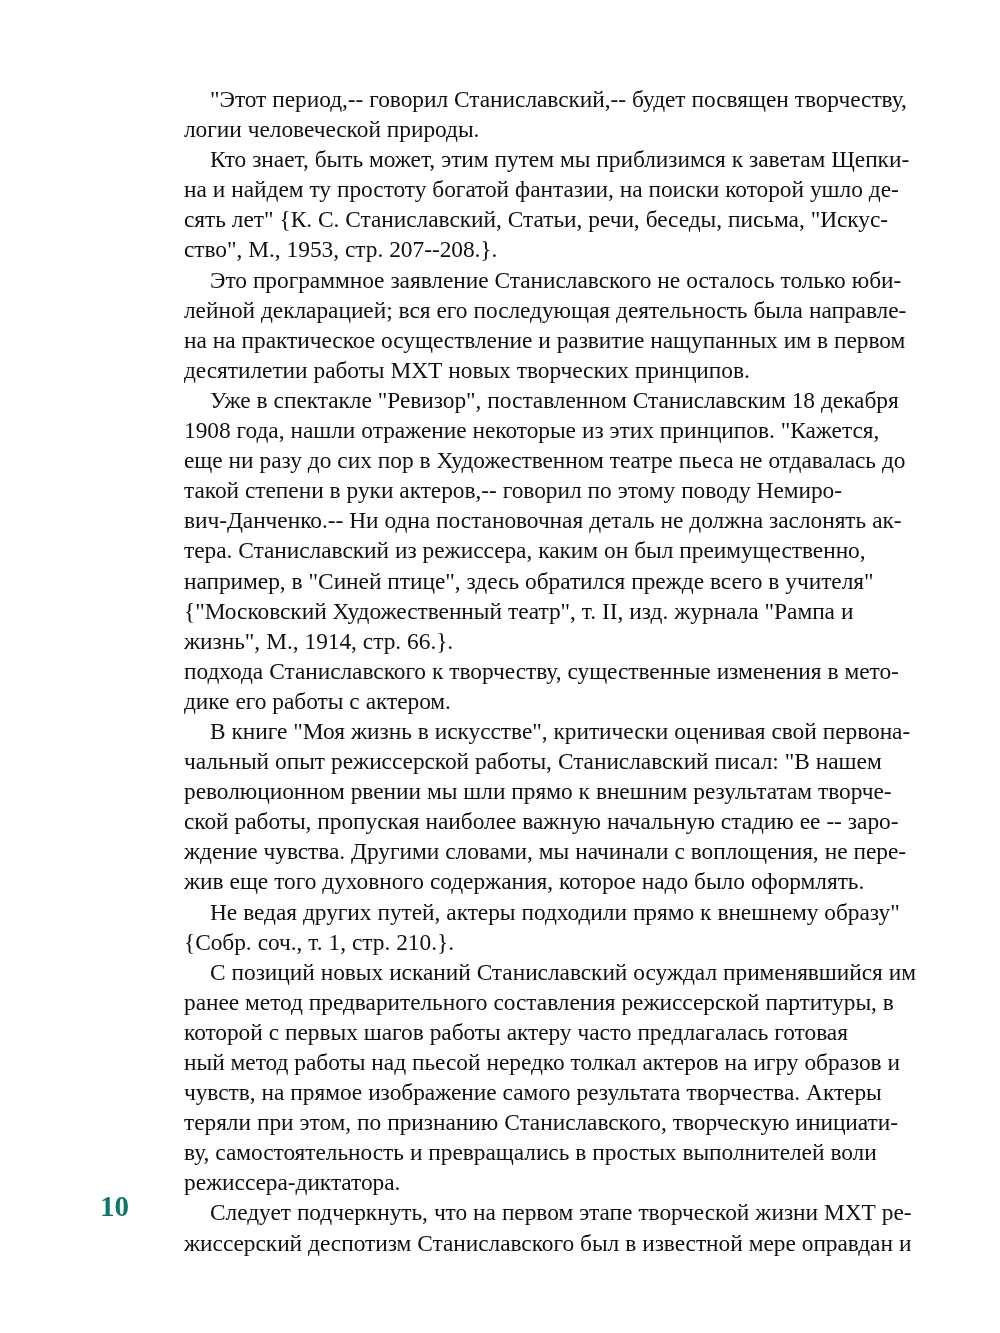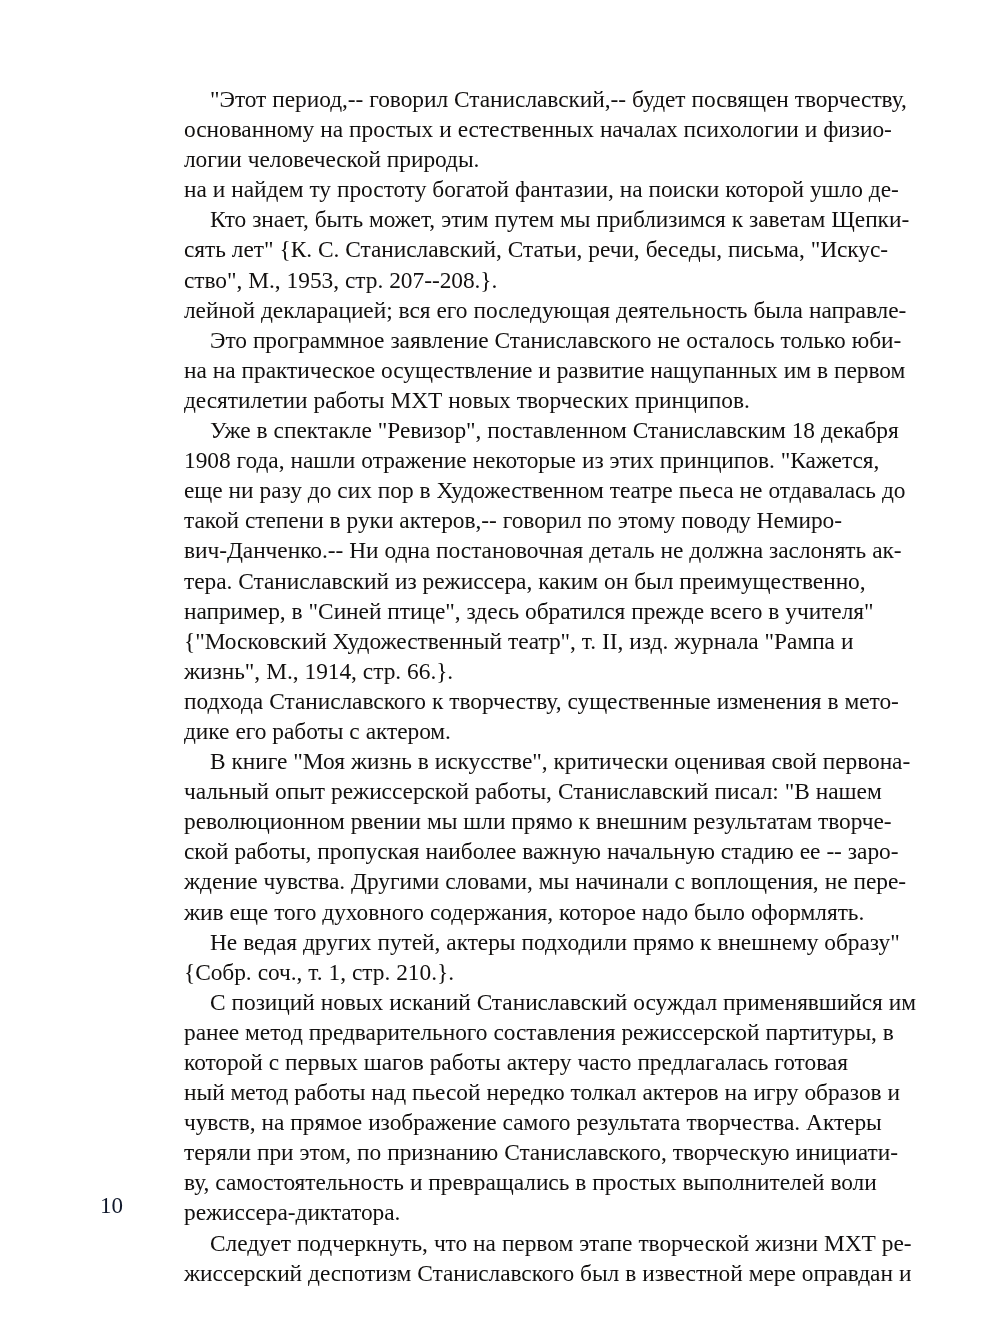--- a/index.html
+++ b/index.html
@@ -40,48 +40,48 @@
     white-space: pre;
     text-indent: 0;
   }
   .line.indent {
     text-indent: 26px;
   }
   .page-number {
     position: absolute;
     left: 100px;
     top: 1191px;
-    font-size: 23px;
+    font-size: 29px;
     line-height: 30px;
-    color: #0f172a;
+    color: #0f766e;
+    font-weight: bold;
   }
 </style>
 </head>
 <body>
 
 <div class="page">
 
   <div class="text-column">
 
     <p class="para">
       <span class="line indent">"Этот период,-- говорил Станиславский,-- будет посвящен творчеству,</span>
-      <span class="line">основанному на простых и естественных началах психологии и физио-</span>
       <span class="line">логии человеческой природы.</span>
     </p>
 
     <p class="para">
+      <span class="line indent">Кто знает, быть может, этим путем мы приблизимся к заветам Щепки-</span>
       <span class="line">на и найдем ту простоту богатой фантазии, на поиски которой ушло де-</span>
-      <span class="line indent">Кто знает, быть может, этим путем мы приблизимся к заветам Щепки-</span>
       <span class="line">сять лет" {К. С. Станиславский, Статьи, речи, беседы, письма, "Искус-</span>
       <span class="line">ство", М., 1953, стр. 207--208.}.</span>
     </p>
 
     <p class="para">
+      <span class="line indent">Это программное заявление Станиславского не осталось только юби-</span>
       <span class="line">лейной декларацией; вся его последующая деятельность была направле-</span>
-      <span class="line indent">Это программное заявление Станиславского не осталось только юби-</span>
       <span class="line">на на практическое осуществление и развитие нащупанных им в первом</span>
       <span class="line">десятилетии работы МХТ новых творческих принципов.</span>
     </p>
 
     <p class="para">
       <span class="line indent">Уже в спектакле "Ревизор", поставленном Станиславским 18 декабря</span>
       <span class="line">1908 года, нашли отражение некоторые из этих принципов. "Кажется,</span>
       <span class="line">еще ни разу до сих пор в Художественном театре пьеса не отдавалась до</span>
       <span class="line">такой степени в руки актеров,-- говорил по этому поводу Немиро-</span>
       <span class="line">вич-Данченко.-- Ни одна постановочная деталь не должна заслонять ак-</span>

